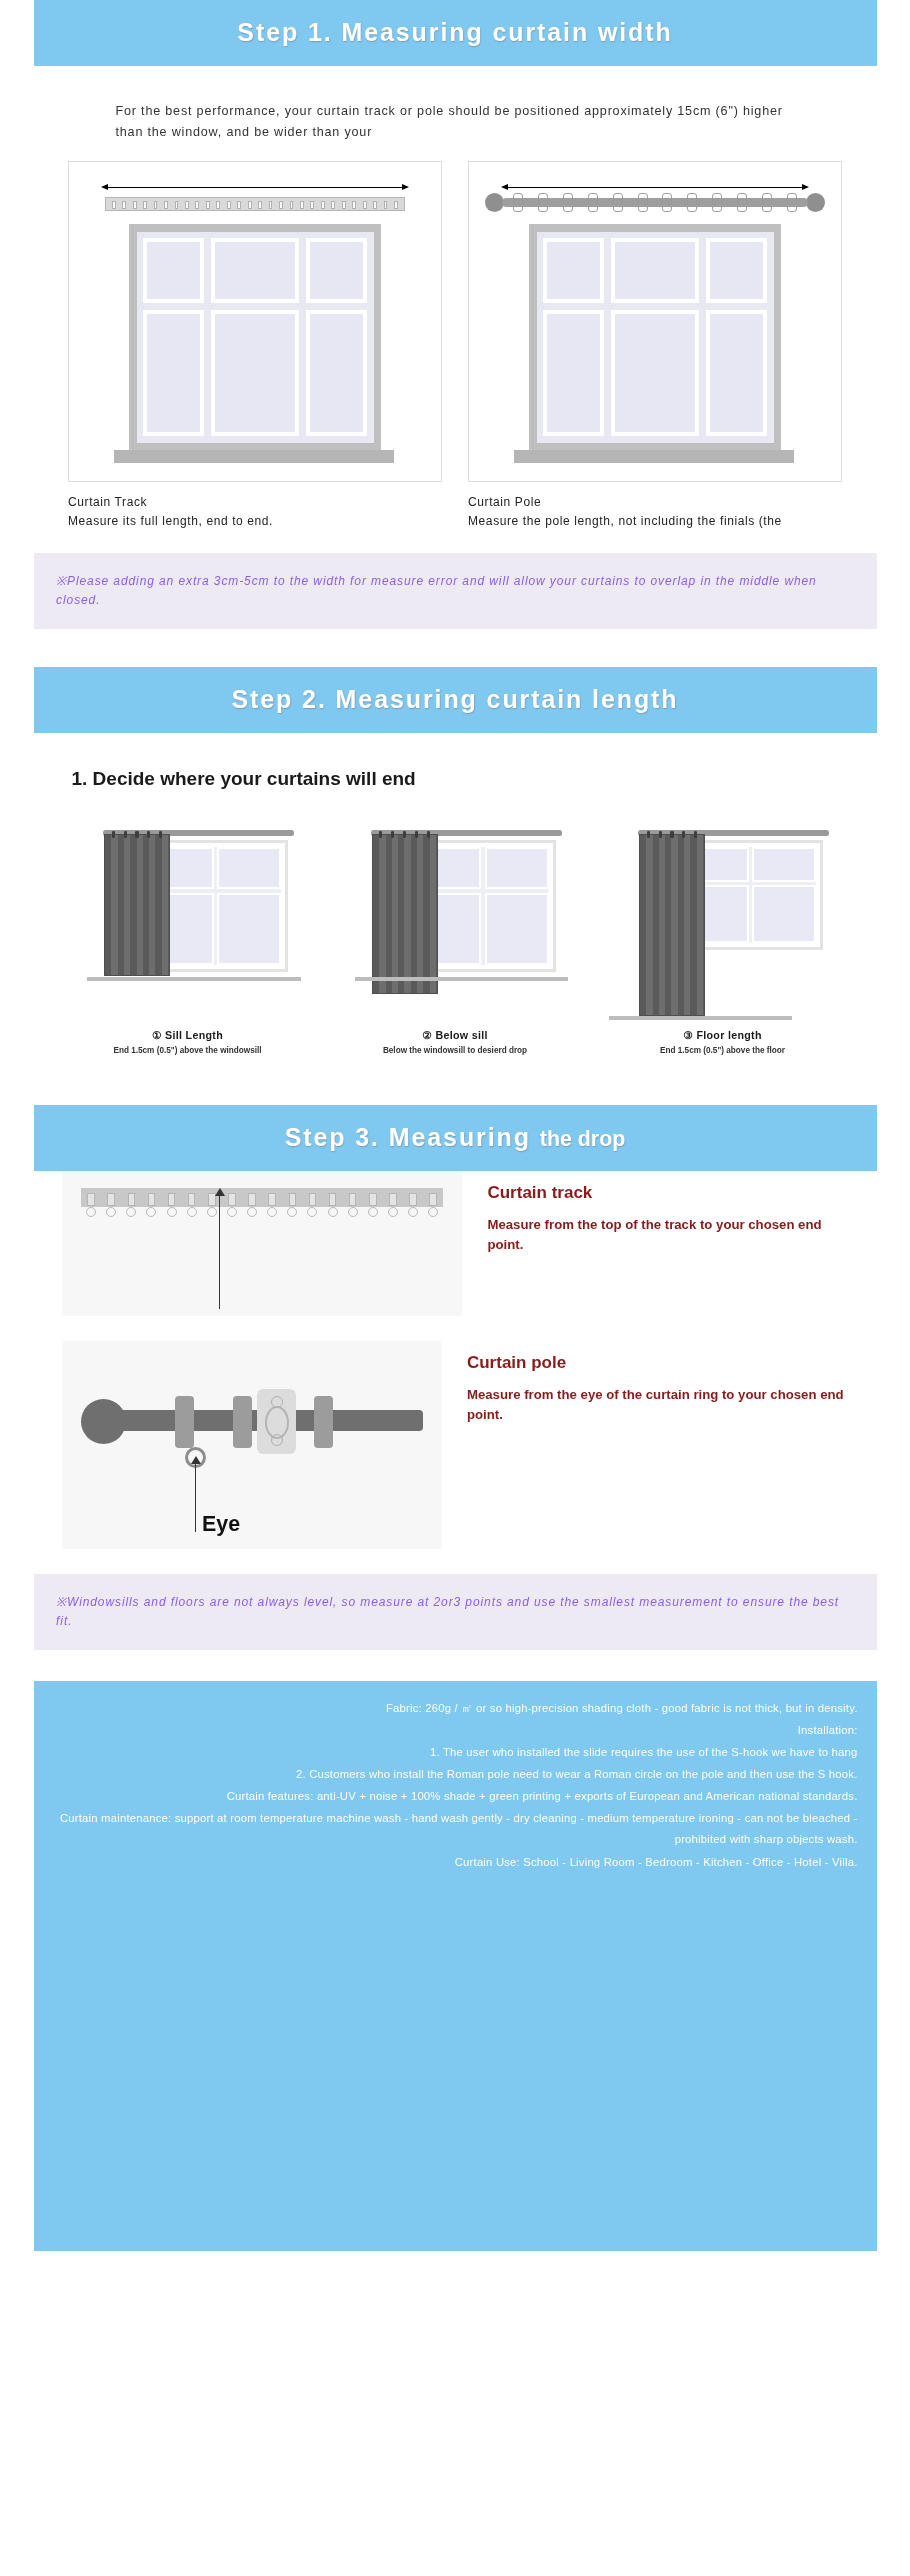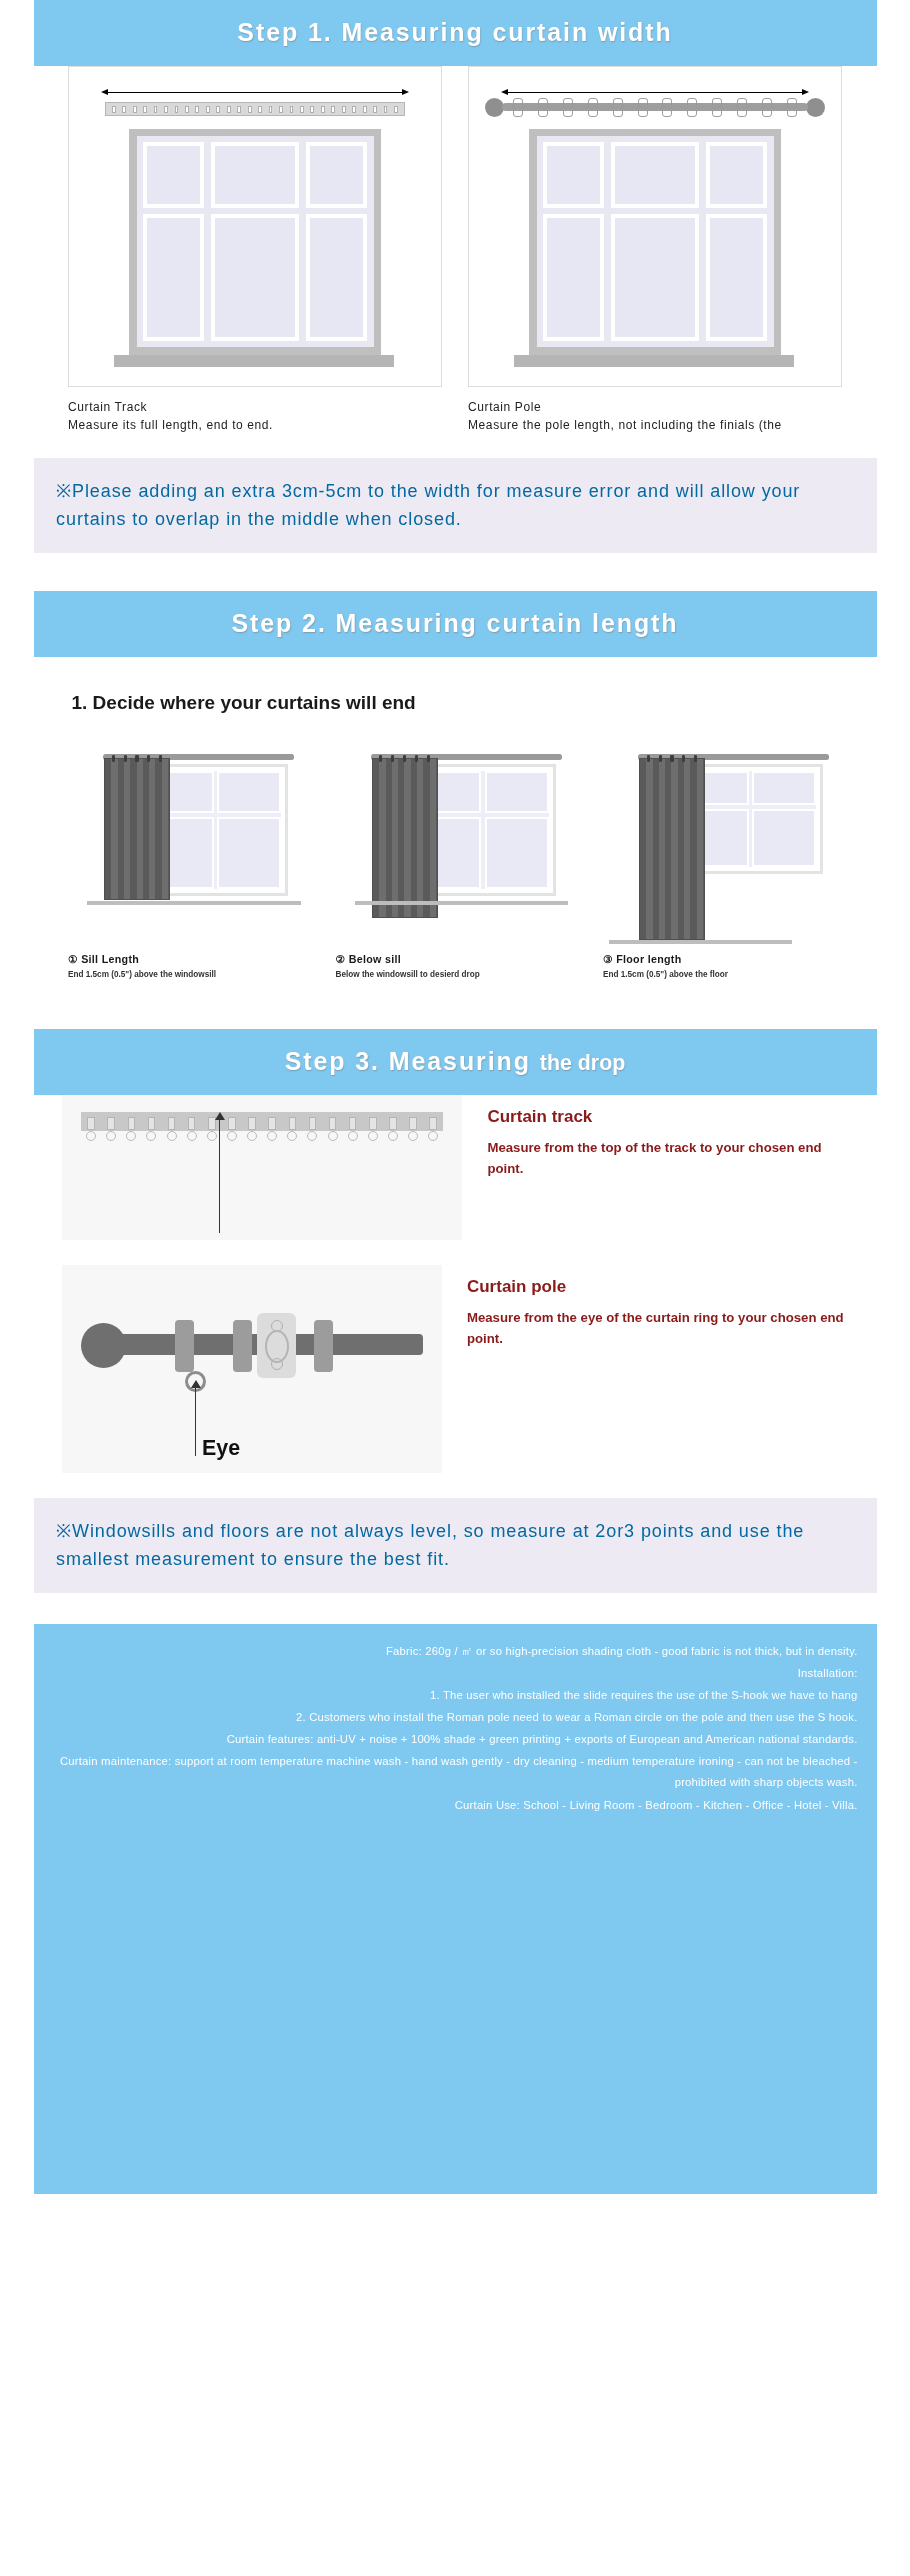--- a/index.html
+++ b/index.html
@@ -175,42 +175,43 @@
     height: 12.6px;
     background: #b5b5b5;
   }
 
   
   .note {
     background: #eeeaf3;
     margin: 22.6px auto 0 auto;
     width: 843px;
     padding: 19px 22.6px;
-    color: #0369a1;
-    font-size: 18px;
+    color: #8b5cf6;
+    font-size: 12px;
     letter-spacing: 0.9px;
     line-height: 1.6;
+    font-style: italic;
   }
   .spacer-60 { height: 38px; }
   .spacer-80 { height: 50px; }
 
   
   .sec-heading {
     font-size: 19px;
     font-weight: bold;
     color: #1a1a1a;
     margin: 35px 0 25px 38px;
   }
   .curtain-row {
     display: flex;
     justify-content: space-between;
     width: 774px;
     margin: 0 auto;
   }
-  .curtain-col { width: 239px; }
+  .curtain-col { width: 239px; text-align: center; }
   .cbox {
     position: relative;
     height: 208px;
   }
   .cwin {
     position: absolute;
     left: 75px; top: 25px;
     width: 145px; height: 132px;
     background: #ffffff;
     border: 3.8px solid #e3e3e3;
@@ -417,20 +418,21 @@
   .footer-block p { margin: 0 0 1.3px 0; }
 </style>
 </head>
 <body>
 
 <div class="page">
 
   <div class="wrap">
     <div class="step-banner">Step 1. Measuring curtain width</div>
 
+    <div class="intro-text">For the best performance, your curtain track or pole should be positioned approximately 15cm (6") higher than the window, and be wider than your</div>
 
     <div class="win-row">
 
       <div class="win-col">
         <div class="win-box">
           <div class="arrow-line"></div>
           <div class="track-bar">
             <i></i>
               <i></i>
               <i></i>

